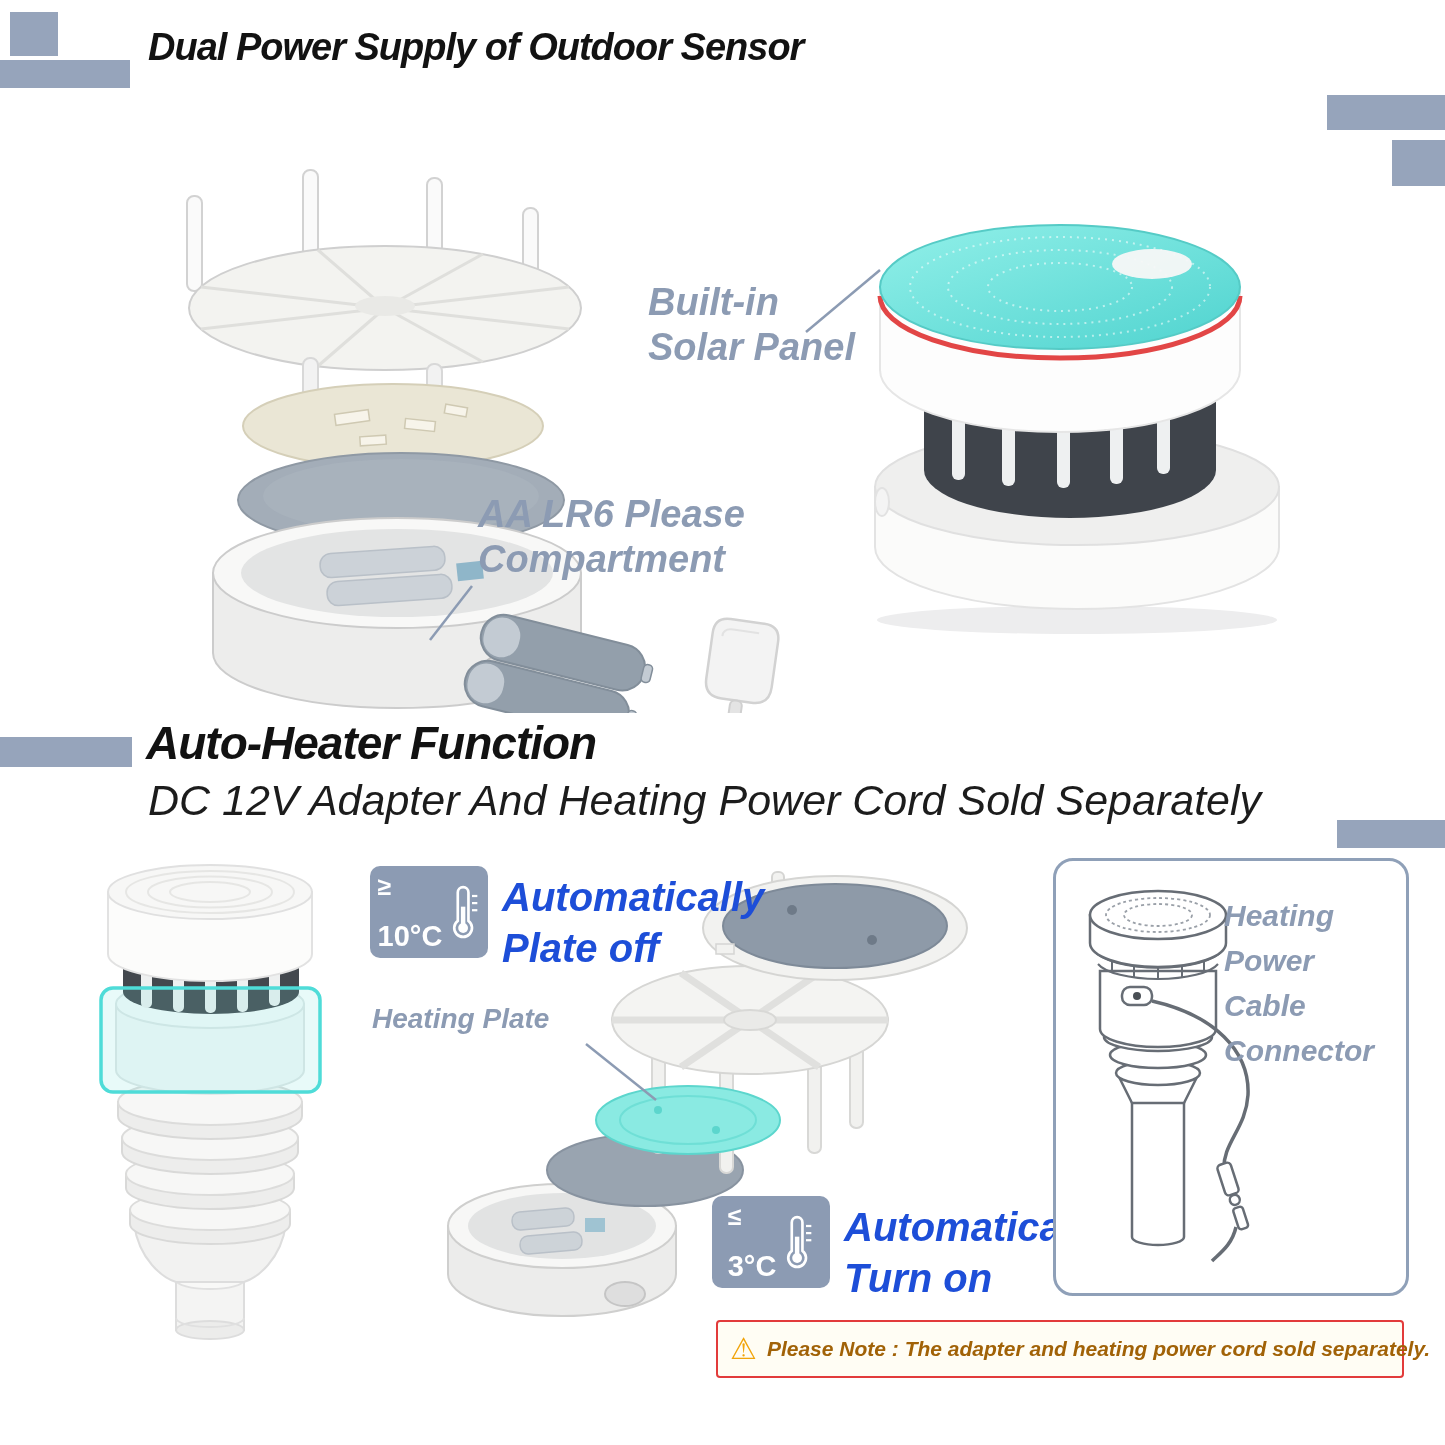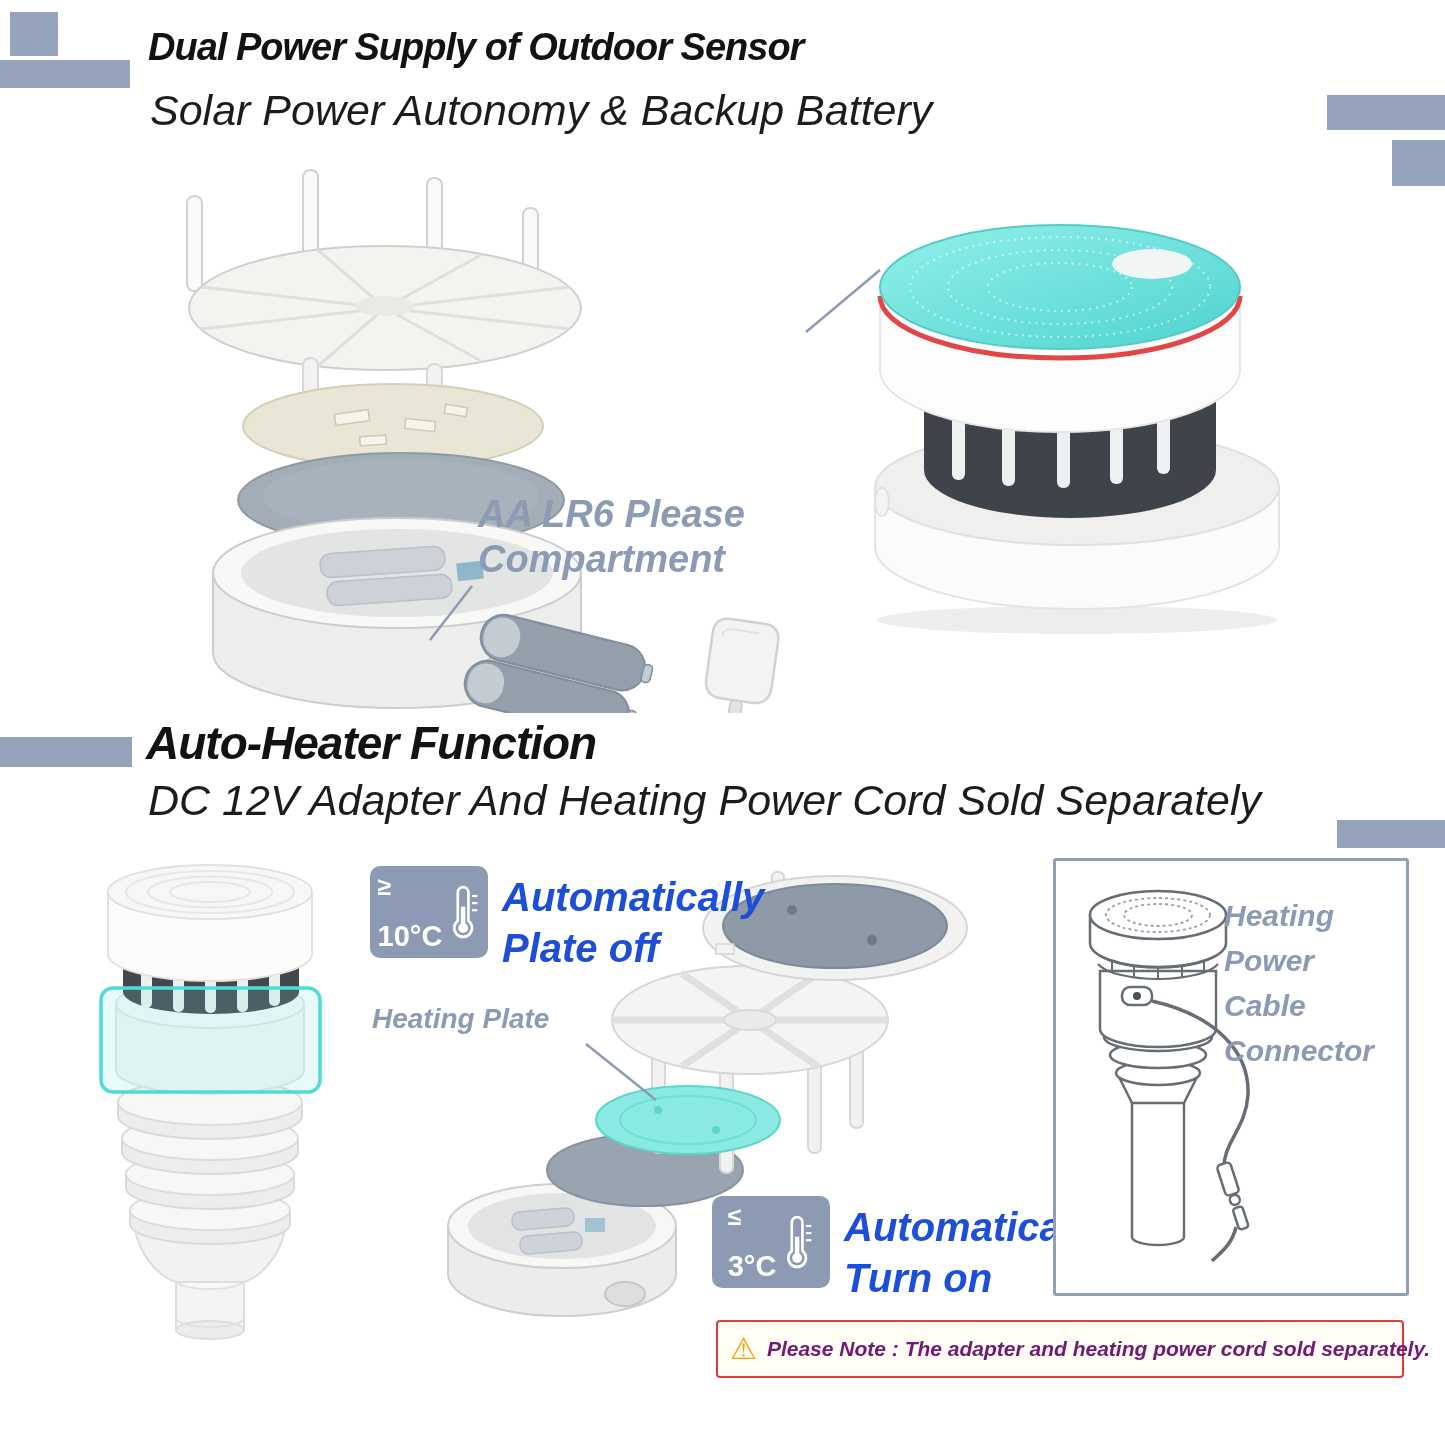--- a/index.html
+++ b/index.html
@@ -12,27 +12,27 @@
   .subheading{position:absolute;font-size:43px;font-weight:400;font-style:italic;color:#1c1c1c;white-space:nowrap}
   .slate-label{position:absolute;color:#8c9bb3;font-weight:700;font-style:italic;line-height:1.18;white-space:nowrap}
   .badge{position:absolute;width:118px;height:92px;background:#8c9bb3;border-radius:10px;
          display:flex;align-items:center;justify-content:center;gap:6px;color:#fff}
   .badge-ops{display:flex;flex-direction:column;align-items:flex-start;line-height:1}
   .badge-op{font-size:25px;font-weight:700}
   .badge-temp{font-size:29px;font-weight:700;margin-top:23px}
   .thermo{width:32px;height:62px}
   .badge-caption{position:absolute;color:#1d4ed8;font-weight:700;font-style:italic;font-size:40px;
                  line-height:1.28;white-space:nowrap}
-  .cable-box{position:absolute;border:3px solid #8fa0b8;border-radius:3px;background:#fff}
+  .cable-box{position:absolute;border:3px solid #8fa0b8;border-radius:20px;background:#fff}
   .cable-label{position:absolute;left:168px;top:32px;color:#8c9bb3;font-weight:700;font-style:italic;
                font-size:30px;line-height:1.5}
   .note-box{position:absolute;display:flex;align-items:center;gap:10px;border:2px solid #e23b3b;
             background:#fffdf4;border-radius:4px;padding:0 12px;box-sizing:border-box}
   .warn{font-size:30px;color:#f1a40a;line-height:1}
-  .note-text{color:#701a75;font-size:21px;font-weight:700;font-style:italic;white-space:nowrap}
+  .note-text{color:#a16207;font-size:21px;font-weight:700;font-style:italic;white-space:nowrap}
 </style>
 </head>
 <body>
 
 <div id="canvas">
 
   <div class="decor" style="left:10px;top:12px;width:48px;height:44px"></div>
   <div class="decor" style="left:0;top:60px;width:130px;height:28px"></div>
   <div class="decor" style="left:1327px;top:95px;width:118px;height:35px"></div>
   <div class="decor" style="left:1392px;top:140px;width:53px;height:46px"></div>
@@ -221,22 +221,25 @@
 
   <svg class="abs" style="left:0;top:0" width="1445" height="1445" viewBox="0 0 1445 1445">
     <g stroke="#8c9bb3" stroke-width="2.5">
       <line x1="806" y1="332" x2="880" y2="270"></line>
       <line x1="472" y1="586" x2="430" y2="640"></line>
       <line x1="586" y1="1044" x2="656" y2="1100"></line>
     </g>
   </svg>
 
   <div class="heading" style="left:148px;top:26px">Dual Power Supply of Outdoor Sensor</div>
-  <div class="subheading" style="left:150px;top:86px">Solar Power Autonomy &amp; Backup Battery</div>
-
+
+  <div class="slate-label" style="left:648px;top:280px;font-size:38px">
+    <div>Built-in</div>
+    <div>Solar Panel</div>
+  </div>
 
   <div class="slate-label" style="left:478px;top:492px;font-size:38px">
     <div>AA LR6 Please</div>
     <div>Compartment</div>
   </div>
 
   <div class="heading" style="left:146px;top:716px;font-size:46px">Auto-Heater Function</div>
   <div class="subheading" style="left:148px;top:776px">DC 12V Adapter And Heating Power Cord Sold Separately</div>
 
   <div class="slate-label" style="left:372px;top:1002px;font-size:28px">Heating Plate</div>

